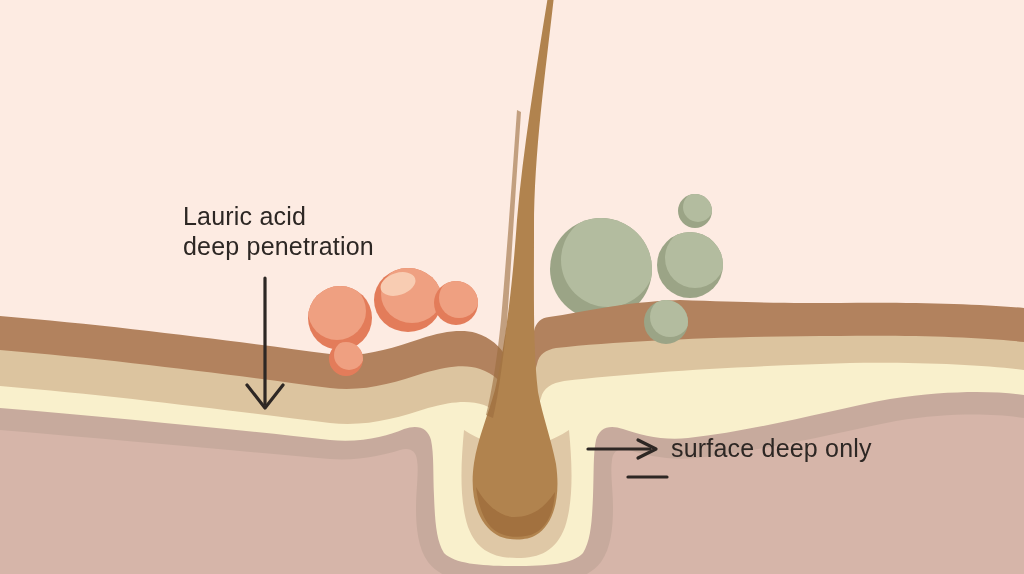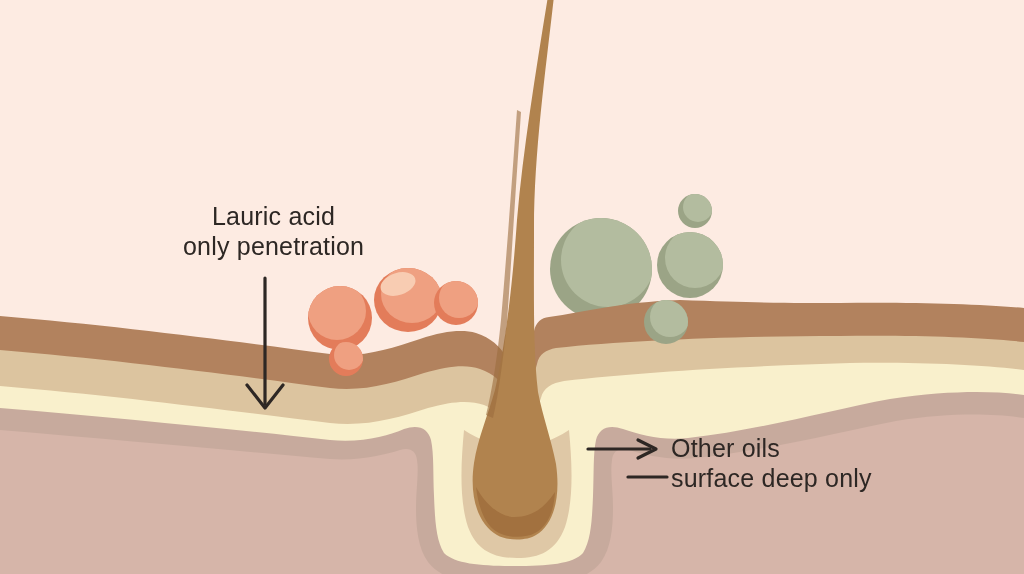--- a/index.html
+++ b/index.html
@@ -12,21 +12,21 @@
   .stage svg{position:absolute;inset:0;display:block;}
   .label{
     position:absolute;
     font-size:25px;
     line-height:30px;
     font-weight:500;
     letter-spacing:.2px;
     white-space:nowrap;
   }
   .label span{display:block;}
-  .label-lauric{left:183px;top:201px;text-align:center;}
+  .label-lauric{left:183px;top:201px;}
   .label-other{left:671px;top:433px;}
 </style>
 </head>
 <body>
 
 <div class="stage">
 
   <svg viewBox="0 0 1024 574" width="1024" height="574">
 
     <defs>
@@ -141,21 +141,20 @@
       <g>
         <line x1="588" y1="449" x2="650" y2="449"></line>
         <polyline points="638,440 656,449 638,458"></polyline>
         <line x1="628" y1="477" x2="667" y2="477"></line>
       </g>
     </g>
   </svg>
 
   <div class="label label-lauric" style="color: rgb(45, 39, 36);">
     <span>Lauric acid</span>
-    <span>only penetration</span>
+    <span>deep penetration</span>
   </div>
 
   <div class="label label-other" style="color: rgb(45, 39, 36);">
-    <span>Other oils</span>
     <span>surface deep only</span>
   </div>
 
 </div>
 
 </body></html>

